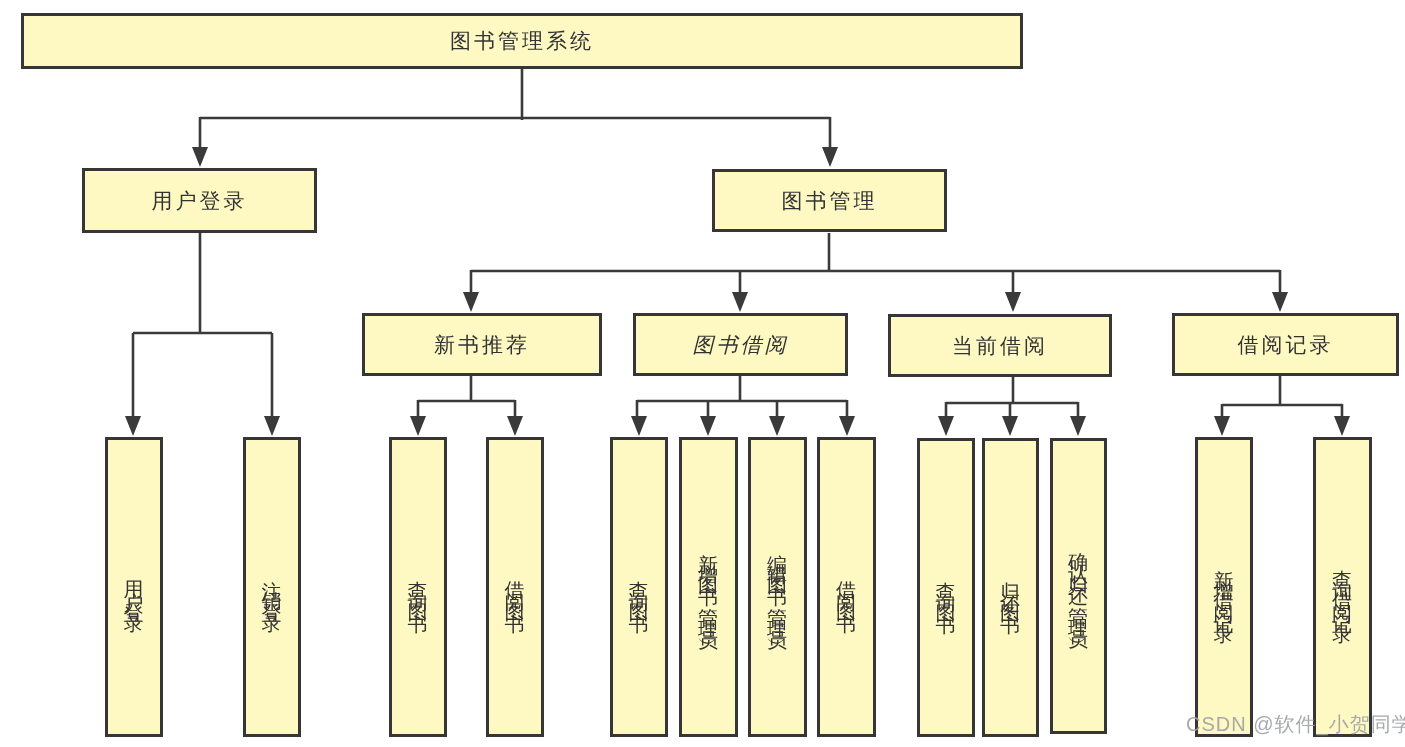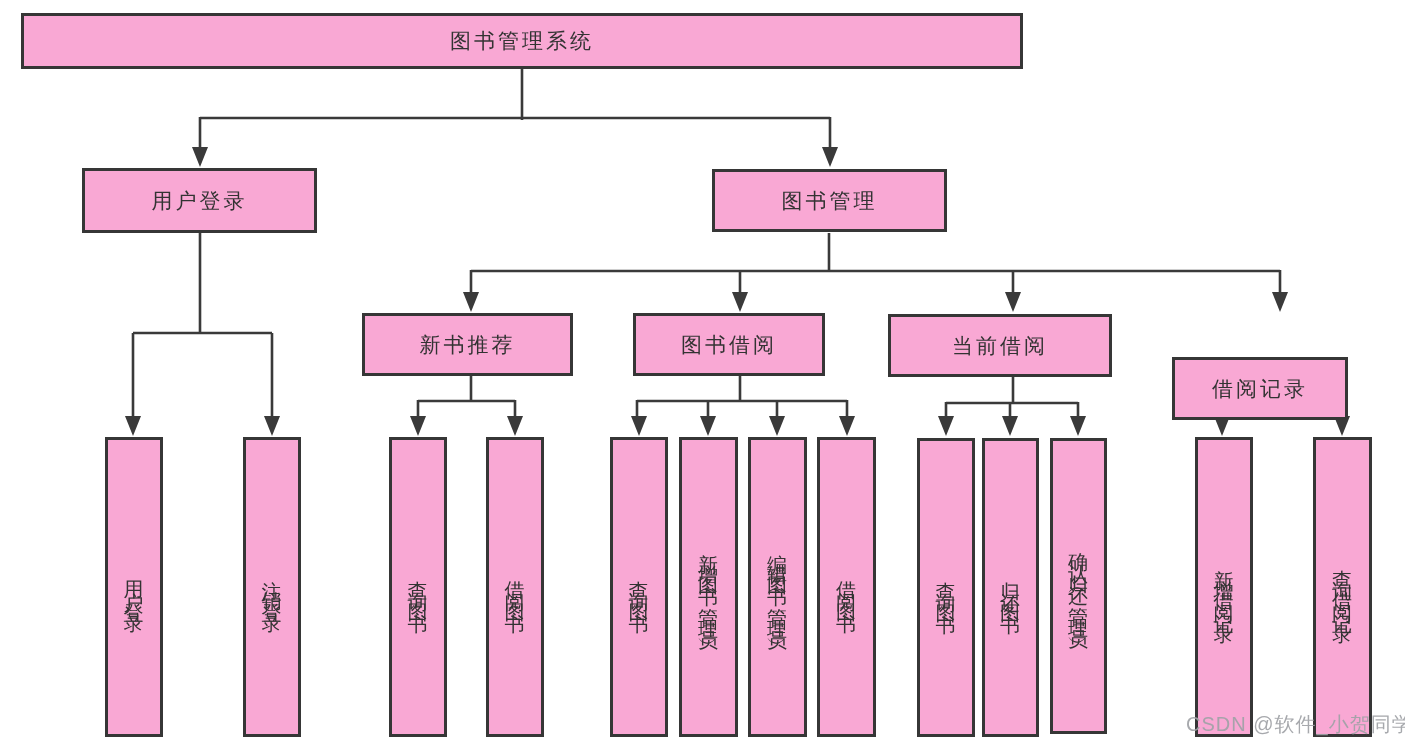--- a/index.html
+++ b/index.html
@@ -3,21 +3,21 @@
 <meta charset="utf-8">
 <style>
   html,body{margin:0;padding:0;background:#fff;}
   .stage{
     position:relative;width:1405px;height:747px;background:#ffffff;
     font-family:"Liberation Sans","DejaVu Sans",sans-serif;color:#333;
     overflow:hidden;
   }
   .connectors{position:absolute;left:0;top:0;z-index:0;}
   .node{
-    position:absolute;box-sizing:border-box;background:#f9a8d4;
+    position:absolute;box-sizing:border-box;background:#fef9c3;
     border:3px solid #363636;display:flex;align-items:center;justify-content:center;
     z-index:1;font-size:21px;letter-spacing:3px;color:#333;text-align:left;
   }
   .leaf{font-size:20px;}
   .leaf .vtext{
     writing-mode:vertical-rl;text-orientation:mixed;
     letter-spacing:11px;line-height:1;white-space:nowrap;
   }
   .watermark{
     position:absolute;left:1186px;top:711px;z-index:3;
@@ -80,30 +80,30 @@
     <span>图书管理系统</span>
   </div>
 
   <div class="node" style="left:82px;top:168px;width:235px;height:65px;">
     <span>用户登录</span>
   </div>
   <div class="node" style="left:712px;top:169px;width:235px;height:63px;">
     <span>图书管理</span>
   </div>
 
-  <div class="node" style="left:362px;top:313px;width:211px;height:63px;">
+  <div class="node" style="left:362px;top:313px;width:240px;height:63px;">
     <span>新书推荐</span>
   </div>
-  <div class="node" style="left:633px;top:313px;width:192px;height:63px;">
+  <div class="node" style="left:633px;top:313px;width:215px;height:63px;font-style:italic;">
     <span>图书借阅</span>
   </div>
   <div class="node" style="left:888px;top:314px;width:224px;height:63px;">
     <span>当前借阅</span>
   </div>
-  <div class="node" style="left:1172px;top:313px;width:176px;height:63px;margin-top:44px;">
+  <div class="node" style="left:1172px;top:313px;width:227px;height:63px;">
     <span>借阅记录</span>
   </div>
 
   <div class="node leaf" style="left:105px;top:437px;width:58px;height:300px;">
     <span class="vtext">用户登录</span>
   </div>
   <div class="node leaf" style="left:243px;top:437px;width:58px;height:300px;">
     <span class="vtext">注销登录</span>
   </div>
 

